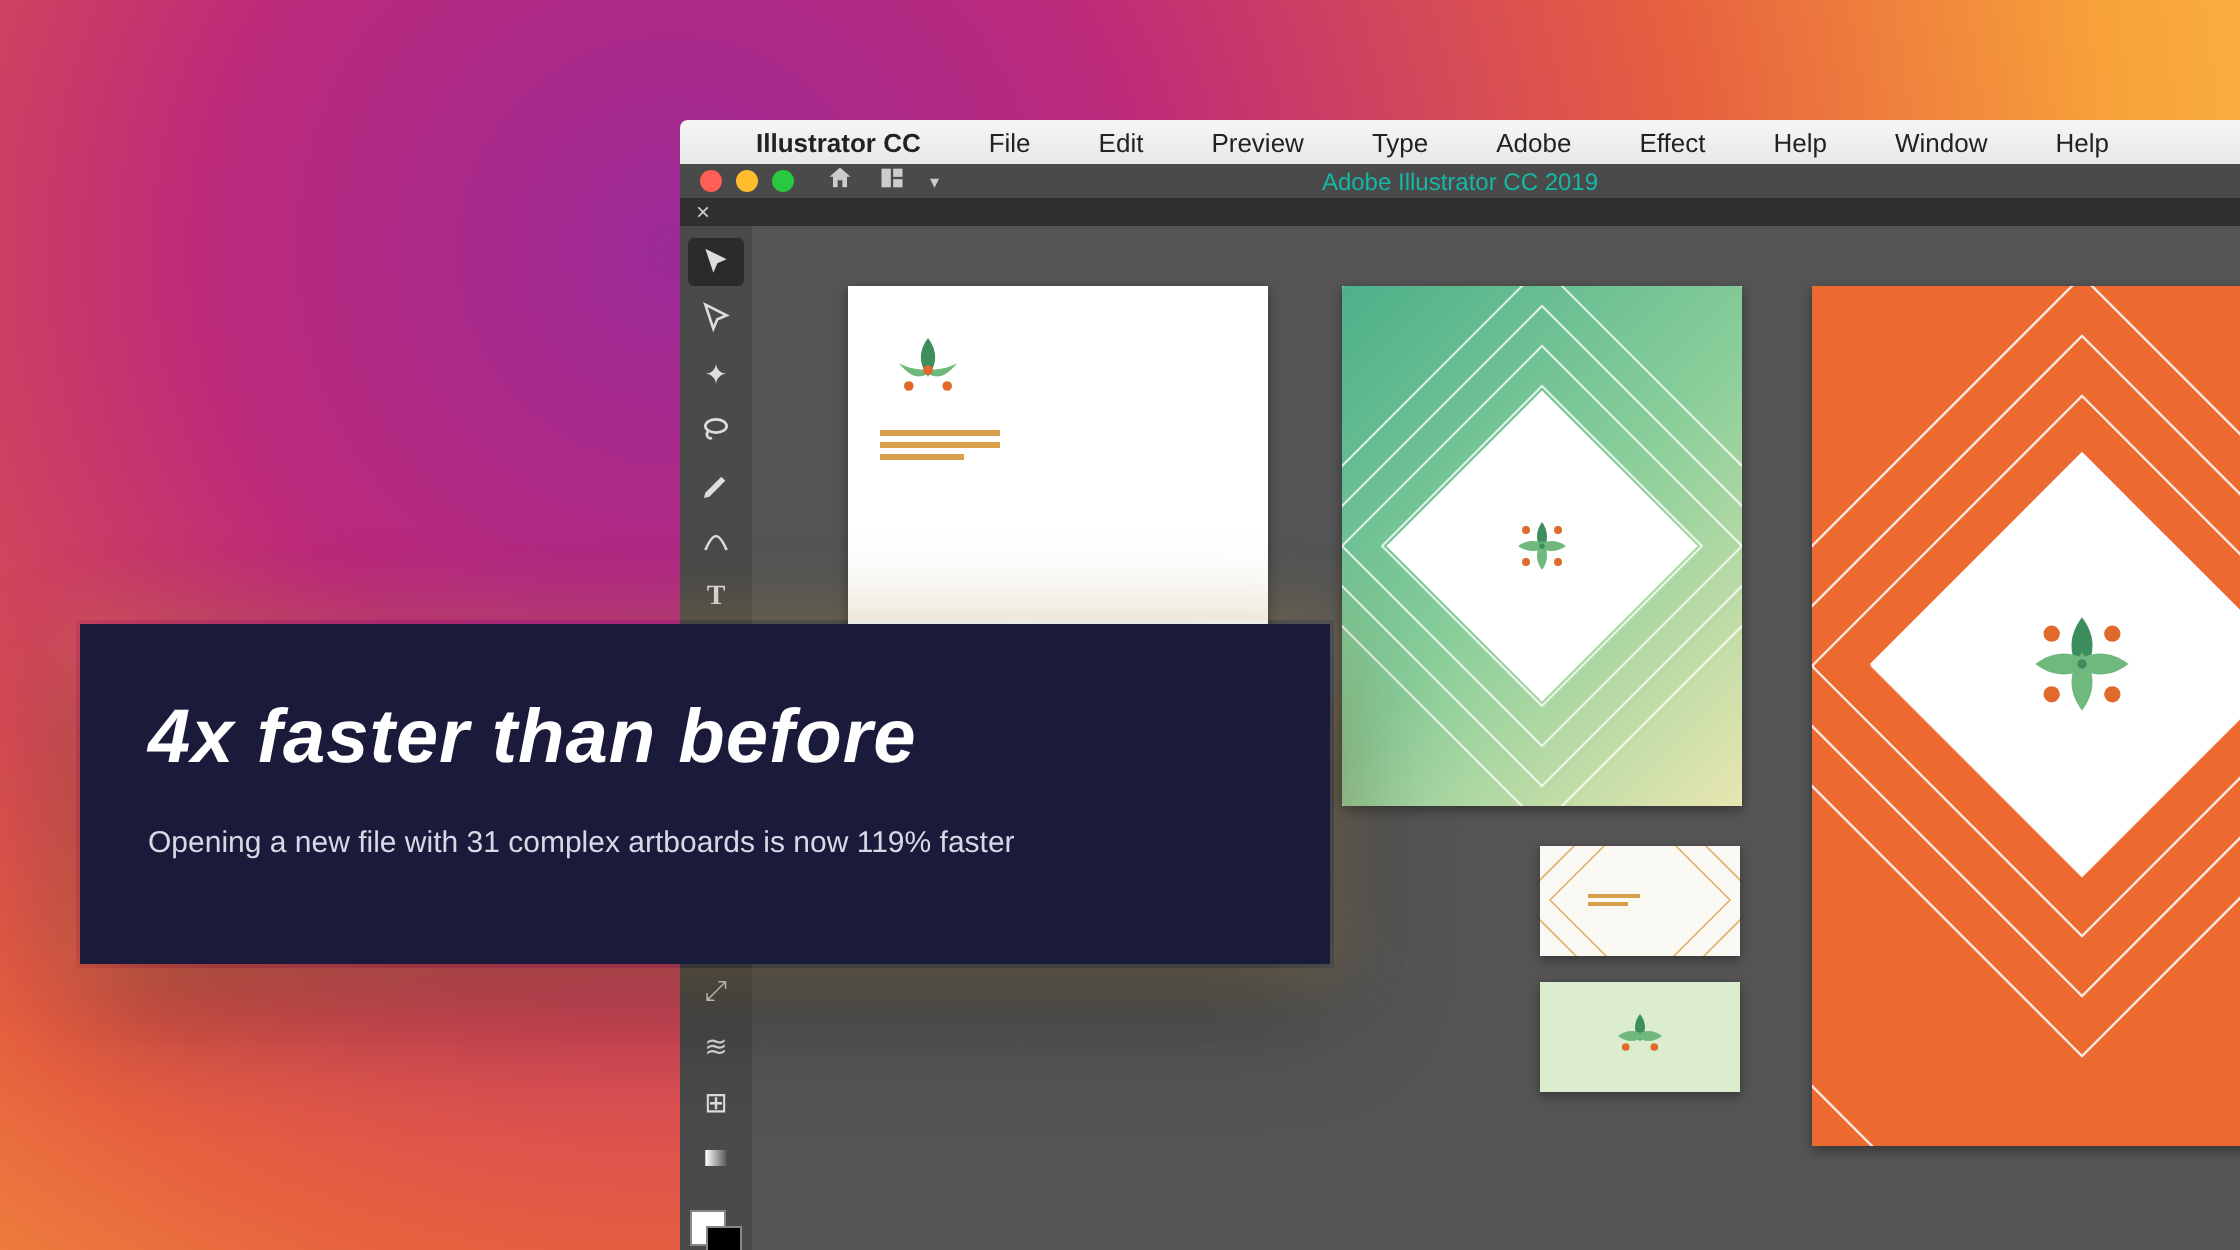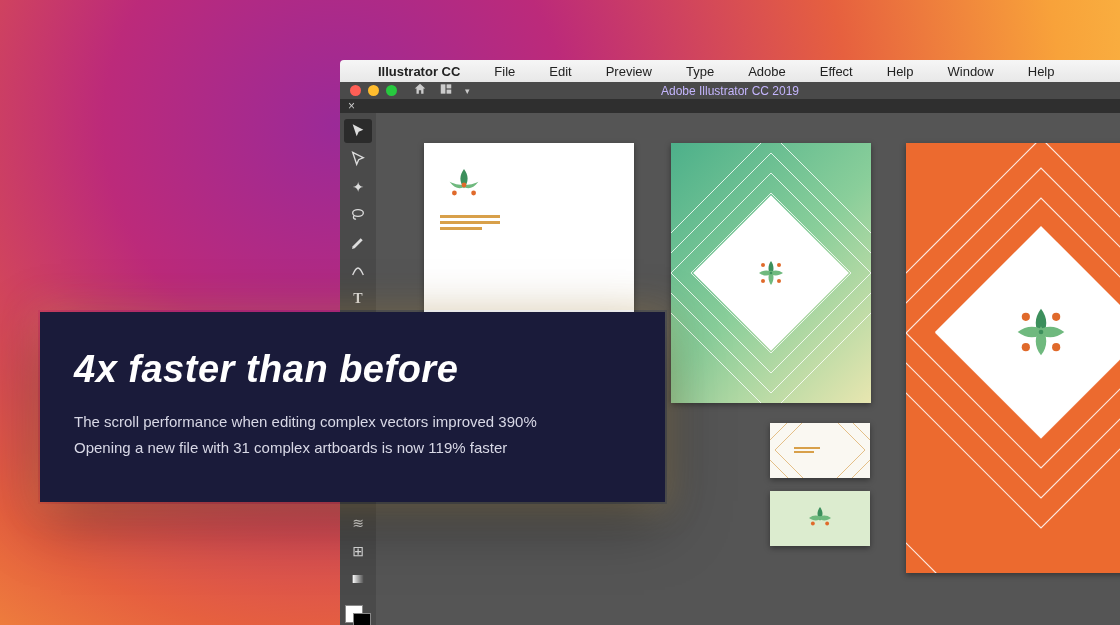--- a/index.html
+++ b/index.html
@@ -28,21 +28,21 @@
     display: flex; flex-direction: column;
   }
   .titlebar {
     height: 28px; background: #4a4a4a; display: flex; align-items: center; color: #ddd;
     font-size: 12px; position: relative;
   }
   .traffic { display: flex; gap: 7px; margin-left: 10px; }
   .dot { width: 11px; height: 11px; border-radius: 50%; }
   .dot.r { background: #ff5f56; } .dot.y { background: #ffbd2e; } .dot.g { background: #27c93f; }
   .tb-icons { display:flex; gap:12px; margin-left:16px; color:#ccc; font-size:14px; align-items:center;}
-  .tb-title { position:absolute; left:0; right:0; text-align:center; pointer-events:none; font-size:12px; color:#c4b5fd;}
+  .tb-title { position:absolute; left:0; right:0; text-align:center; pointer-events:none; font-size:12px; color:#14b8a6;}
   .tabbar {
     height: 22px; background: #2f2f2f; display:flex; align-items:center; padding-left:8px;
     font-size: 11px; color:#ccc; gap:8px;
   }
   .tabbar .close { font-size:12px; }
   .workspace { flex:1; display:flex; }
   
   .tools {
     width: 36px; background: #4a4a4a; display:flex; flex-direction:column; align-items:center;
     padding-top:6px; gap:4px;
@@ -89,21 +89,21 @@
   .ab3 .center-badge .inner{position:absolute; inset:0; transform:rotate(-45deg); display:flex;align-items:center;justify-content:center;}
   
   .ab4 { left:394px; top:310px; width:100px; height:55px; background:#faf8f2;}
   .ab5 { left:394px; top:378px; width:100px; height:55px; background:#d9ead3;}
   
   .minilogo { width:40px; height:40px; }
   
   .diag-grid { position:absolute; inset:0; }
   
   .promo {
-    position:absolute; left:40px; top:312px; width:625px; height:190px;
+    position:absolute; left:40px; top:312px; width:625px; height:170px;
     background:#1a1b3a; color:#fff; padding:36px 34px;
     box-shadow: 0 20px 60px rgba(0,0,0,.35);
   }
   .promo h1 { font-size:38px; font-style:italic; font-weight:700; margin-bottom:18px; letter-spacing:.5px;}
   .promo p { font-size:15px; line-height:1.7; color:#d8d8e6; font-weight:400;}
   
   .promo::after{
     content:""; position:absolute; inset:-2px; pointer-events:none;
     box-shadow: 0 0 30px 6px rgba(255,200,90,.18);
   }
@@ -328,17 +328,16 @@
             </g>
           </svg>
         </div>
 
       </div>
     </div>
   </div>
 
   <div class="promo">
     <h1>4x faster than before</h1>
-    <p>The scroll performance when editing complex vectors improved 390%</p>
     <p>Opening a new file with 31 complex artboards is now 119% faster</p>
   </div>
 
 </div>
 
 </body></html>

